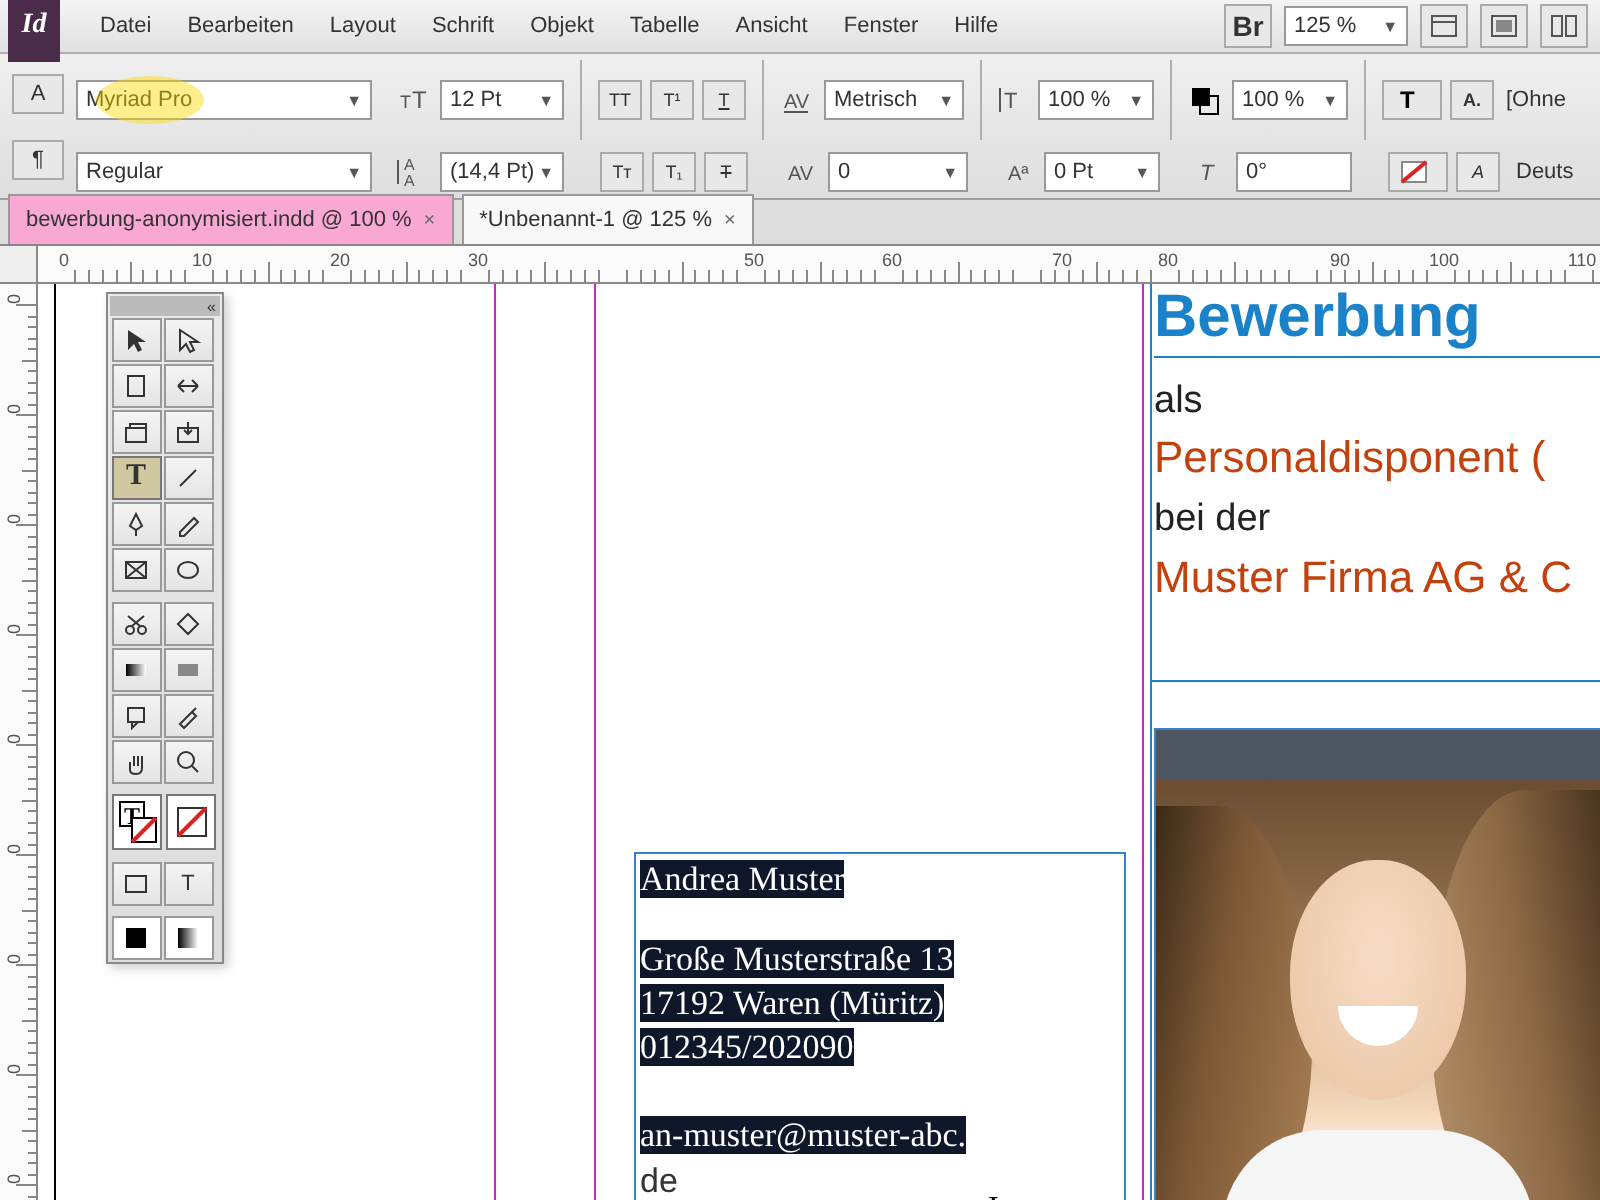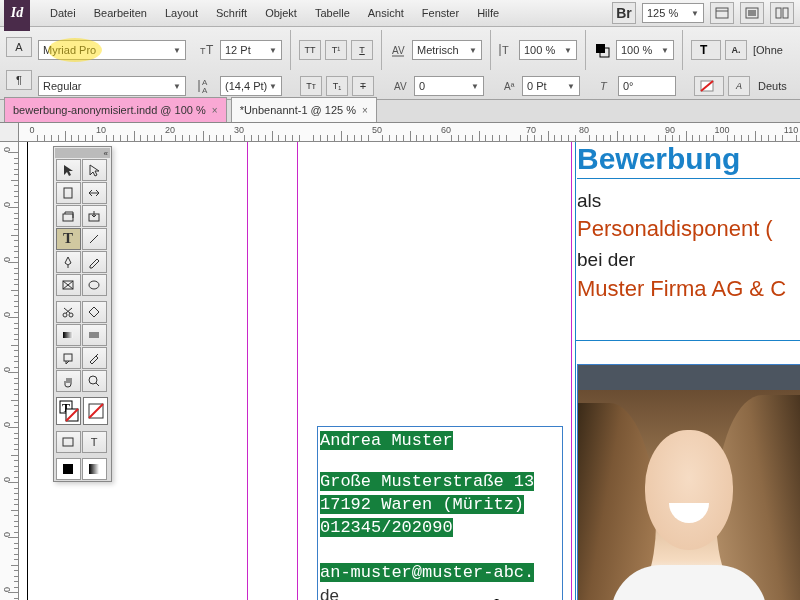--- a/index.html
+++ b/index.html
@@ -32,21 +32,21 @@
 .tb-head{height:10px;background:#bbb;display:flex;align-items:center;justify-content:flex-end;padding-right:2px;font-size:8px;}
 .tb-grid{display:flex;flex-wrap:wrap;}
 .tb-tool{width:25px;height:22px;border:1px solid #999;background:linear-gradient(#f4f4f4,#e4e4e4);display:flex;align-items:center;justify-content:center;font-size:12px;box-sizing:border-box;margin:0.5px;}
 .tb-tool.sel{background:#d0c8a0;border-color:#777;}
 .tb-sep{width:100%;height:4px;}
 .tb-big{width:25px;height:28px;border:1px solid #777;background:#fff;display:flex;align-items:center;justify-content:center;margin:1px;box-sizing:border-box;}
 .tb-sw{width:25px;height:22px;background:#fff;border:1px solid #999;display:flex;align-items:center;justify-content:center;margin:0.5px;box-sizing:border-box;}
 .guide-v{position:absolute;top:0;bottom:0;width:1px;}
 .guide-h{position:absolute;left:0;right:0;height:1px;}
 .textframe{position:absolute;border:1px solid #3a7fc9;}
-.sel-text{background:#15803d;color:#fff;font-family:Liberation Mono, monospace;}
+.sel-text{background:#0f172a;color:#fff;font-family:Liberation Serif, serif;}
 .heading{font-family:"Myriad Pro","Segoe UI",sans-serif;font-weight:bold;font-size:30px;color:#1a82c9;}
 .bodytxt{font-family:"Myriad Pro","Segoe UI",sans-serif;font-size:19px;color:#222;line-height:1.5;}
 .bodytxt-sm{font-family:"Myriad Pro","Segoe UI",sans-serif;font-size:22px;color:#c2410c;}
 .photo{position:absolute;border:1px solid #3a7fc9;background:linear-gradient(180deg,#4c5560 0%,#4c5560 10%,#6a4d32 10%,#8c6b48 35%,#a77e58 55%,#e8c9aa 68%,#f5dbc0 78%,#f8f4f0 85%,#ffffff 100%);overflow:hidden;}
 .photo .hair-l{position:absolute;left:0;top:15%;width:35%;height:80%;background:linear-gradient(100deg,#3a2a18,#7a5735 40%,#a87f55);border-radius:0 60% 40% 0;}
 .photo .hair-r{position:absolute;right:0;top:12%;width:38%;height:82%;background:linear-gradient(260deg,#4a3520,#8c6945 45%,#b5916a);border-radius:55% 0 0 40%;}
 .photo .face{position:absolute;left:30%;top:26%;width:40%;height:48%;background:radial-gradient(ellipse at 50% 40%,#f6dcc4,#e9c3a2);border-radius:48% 48% 50% 50%;}
 .photo .smile{position:absolute;left:41%;top:55%;width:18%;height:8%;background:#fff;border-radius:0 0 40px 40px;}
 .photo .shirt{position:absolute;left:15%;bottom:0;width:70%;height:20%;background:#f5f5f5;border-radius:60px 60px 0 0;}
 .photo .link{position:absolute;left:4px;top:-8px;font-size:10px;color:#555;}

